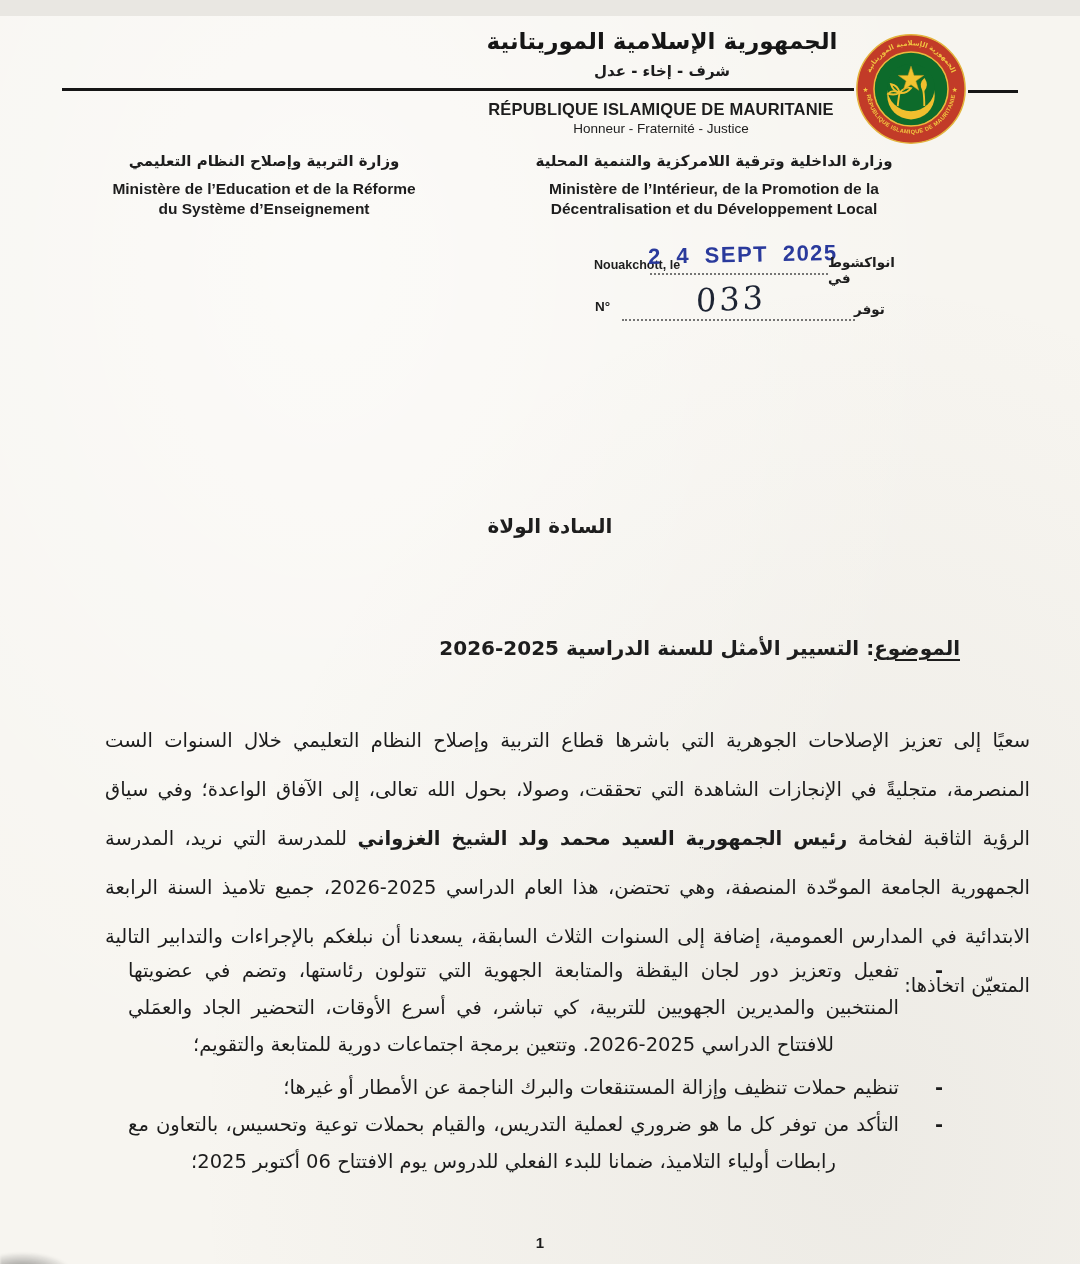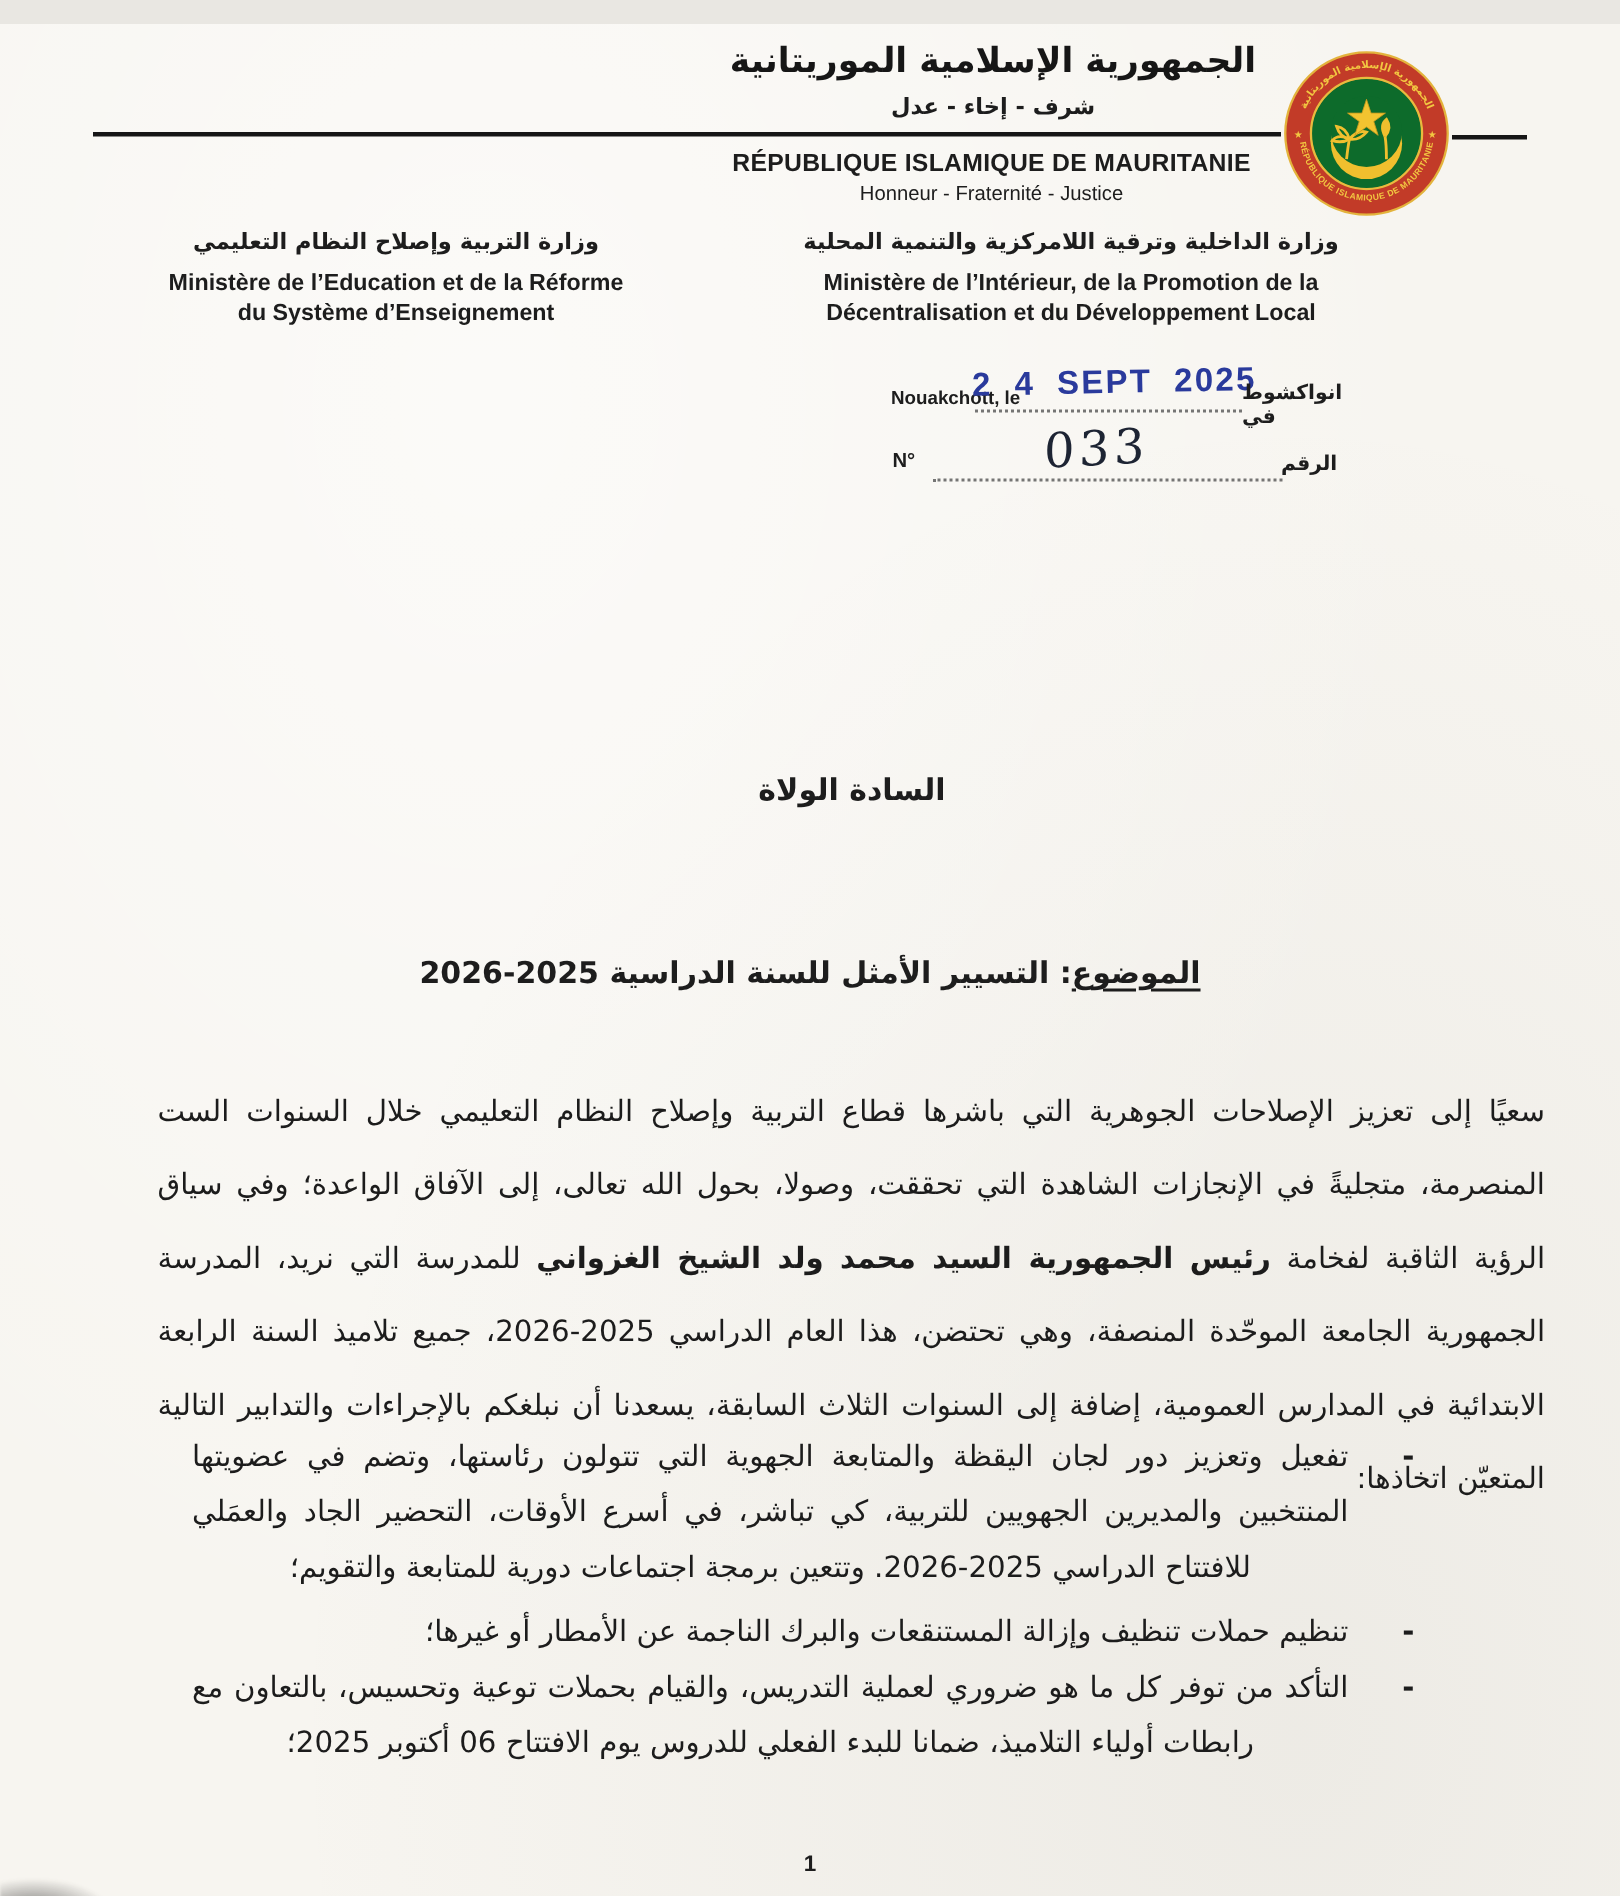--- a/index.html
+++ b/index.html
@@ -42,23 +42,23 @@
              font-family:"Liberation Sans",sans-serif; white-space:nowrap;}
   .ref-date-ar{left:828px; top:238px; width:80px; font-size:13.5px; font-weight:bold; text-align:left;}
   .ref-no-label{left:595px; top:283px; font-size:13.5px; font-weight:bold;}
   .ref-no-value{left:696px; top:264px; font-size:32px; color:#1d2433; letter-spacing:3px;
                 font-family:"DejaVu Serif",serif; transform:rotate(-3deg) skewX(-4deg);}
   .ref-no-ar{left:854px; top:285px; font-size:13.5px; font-weight:bold;}
 
   
   .title-main{left:330px; top:384px; width:440px; font-size:25px; font-weight:bold;}
   .title-to{left:330px; top:460px; width:440px; font-size:19px; font-weight:bold;}
-  .title-recipient{left:348px; top:498px; width:440px; font-size:20px; font-weight:bold;}
+  .title-recipient{left:330px; top:498px; width:440px; font-size:20px; font-weight:bold;}
 
-  .subject{left:120px; right:120px; top:620px; font-size:20px; font-weight:bold; text-align:center;}
+  .subject{left:120px; right:120px; top:620px; font-size:20px; font-weight:bold; text-align:right;}
   .subject .lbl{text-decoration:underline; text-underline-offset:4px;}
 
   
   .body-par{left:105px; right:50px; top:700px; font-size:19.5px; line-height:49px;
             text-align:justify; color:#1c1c1c;}
   .body-par .bold{font-weight:bold;}
 
   .bullets{left:128px; right:137px; top:936px;}
   .bullet{display:flex; direction:rtl; font-size:19.5px; line-height:37px; color:#1c1c1c;}
   .bullet .marker{flex:0 0 14px; margin-left:30px; font-weight:bold;}
@@ -142,21 +142,21 @@
   </div>
 
   <div class="abs fr ref-date-label">Nouakchott, le</div>
   <div class="abs dotline dot1"></div>
   <div class="abs ref-stamp">2 4 SEPT 2025</div>
   <div class="abs ar ref-date-ar">انواكشوط في</div>
 
   <div class="abs fr ref-no-label">N°</div>
   <div class="abs dotline dot2"></div>
   <div class="abs ref-no-value">033</div>
-  <div class="abs ar ref-no-ar">الرقم</div>
+  <div class="abs ar ref-no-ar">توفر</div>
 
   <div class="abs ar ctr title-recipient">السادة الولاة</div>
 
   <div class="abs ar subject">
     <span class="lbl">الموضوع</span><span>: التسيير الأمثل للسنة الدراسية 2025‏-‏2026</span>
   </div>
 
   <div class="abs ar body-par">
     <span>سعيًا إلى تعزيز الإصلاحات الجوهرية التي باشرها قطاع التربية وإصلاح النظام التعليمي خلال السنوات الست المنصرمة، متجليةً في الإنجازات الشاهدة التي تحققت، وصولا، بحول الله تعالى، إلى الآفاق الواعدة؛ وفي سياق الرؤية الثاقبة لفخامة </span><span class="bold">رئيس الجمهورية السيد محمد ولد الشيخ الغزواني</span><span> للمدرسة التي نريد، المدرسة الجمهورية الجامعة الموحّدة المنصفة، وهي تحتضن، هذا العام الدراسي 2025‏-‏2026، جميع تلاميذ السنة الرابعة الابتدائية في المدارس العمومية، إضافة إلى السنوات الثلاث السابقة، يسعدنا أن نبلغكم بالإجراءات والتدابير التالية المتعيّن اتخاذها:</span>
   </div>

